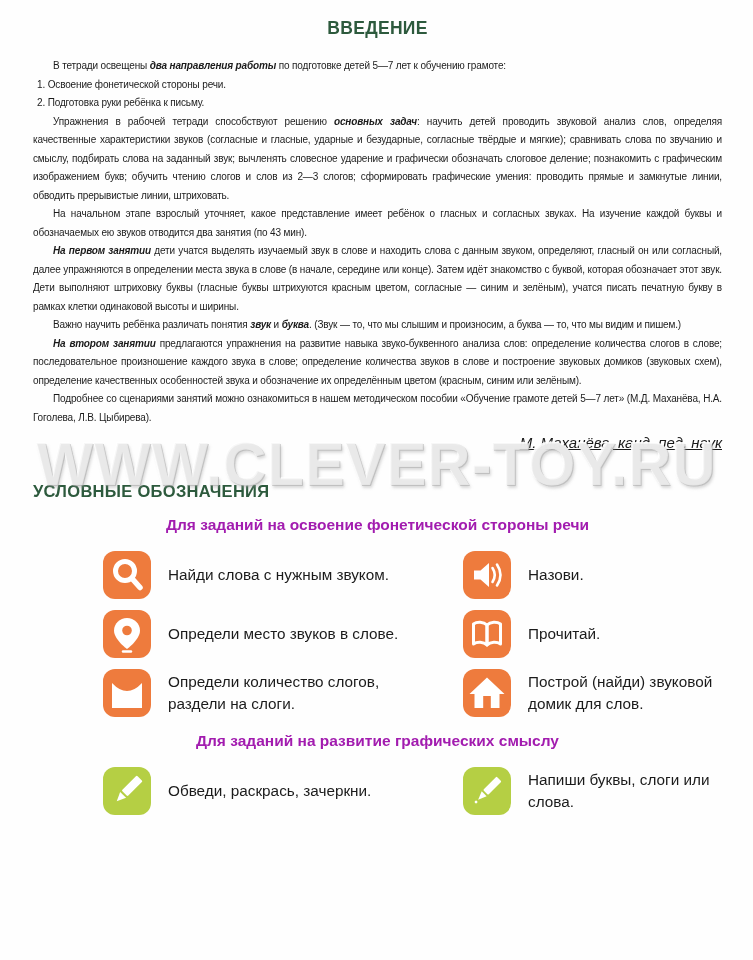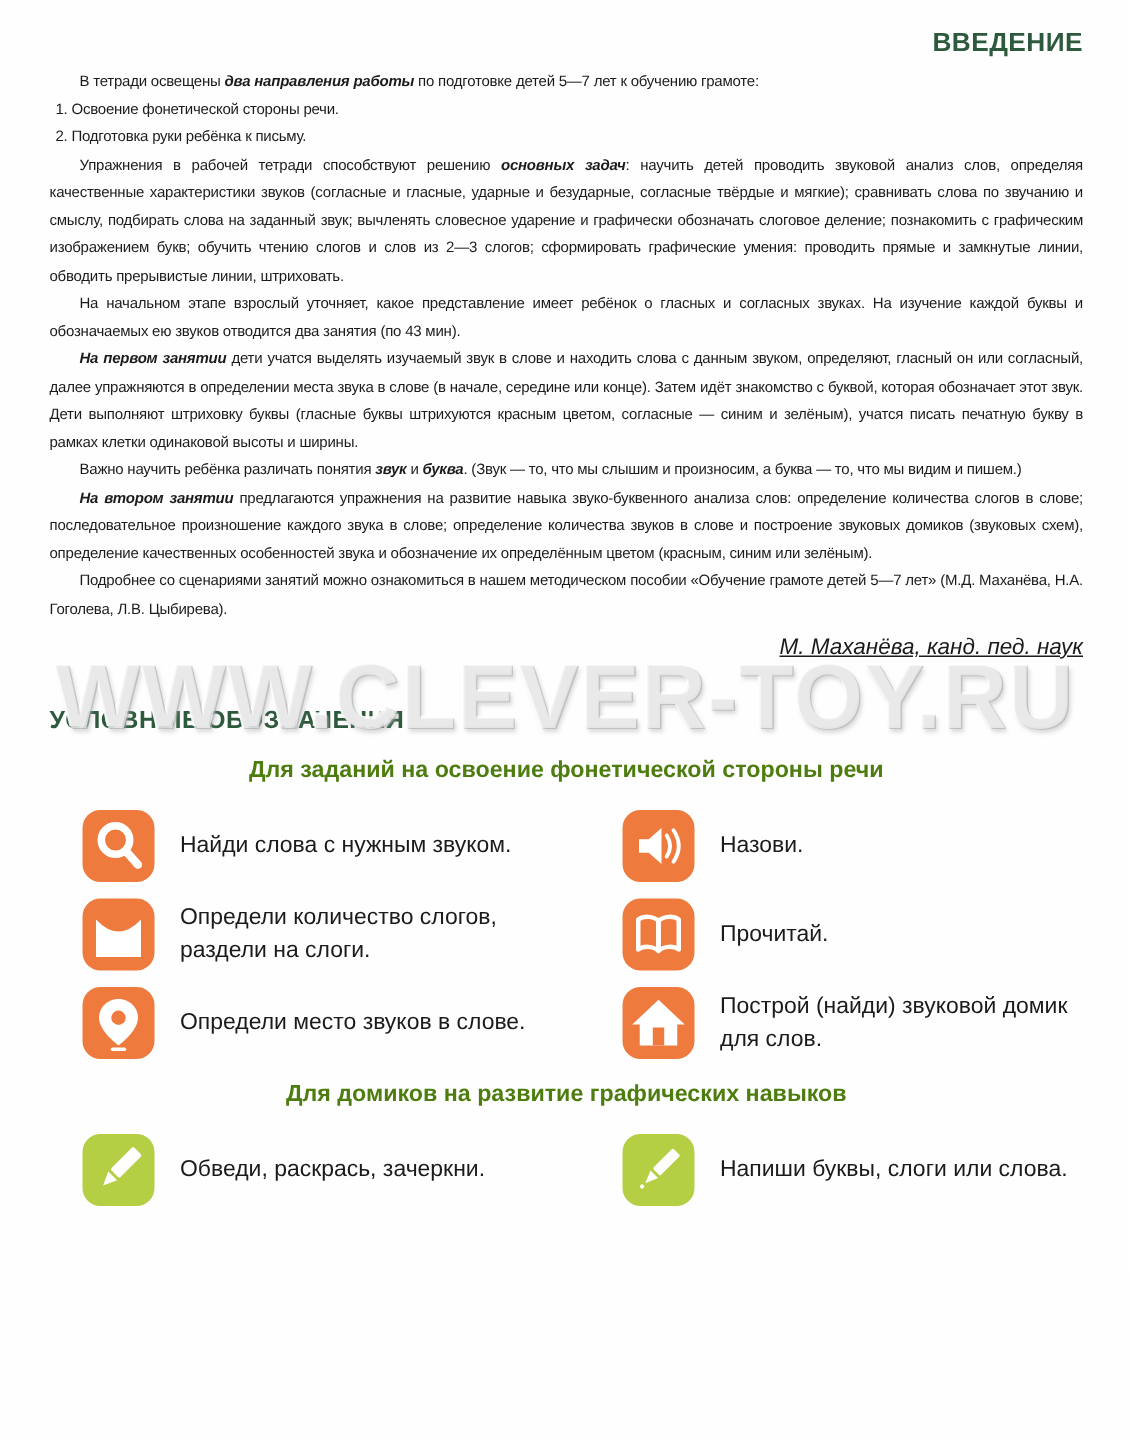--- a/index.html
+++ b/index.html
@@ -13,22 +13,22 @@
     position:relative;
     width:753px;height:960px;
     background:#fefefe;
     font-family:"Liberation Sans", sans-serif;
     color:var(--text,#1b1b1b);
     box-sizing:border-box;
     padding:18px 31px 0 33px;
     overflow:hidden;
   }
   h1.page-title{
-    margin:0 0 7px 0;
-    text-align:right;
+    margin:0 0 18px 0;
+    text-align:center;
     font-size:17.5px;
     letter-spacing:.3px;
     color:var(--heading-green,#2d5a3d);
   }
   .text-block{width:689px;}
   p.para{
     margin:0;
     font-size:10px;
     line-height:18.5px;
     text-align:justify;
@@ -48,36 +48,37 @@
     margin:31px 0 0 0;
     text-align:left;
     font-size:16.5px;
     letter-spacing:.3px;
     color:var(--heading-green,#2d5a3d);
   }
   h3.section-title{
     margin:15px 0 17px 0;
     text-align:center;
     font-size:15.5px;
-    color:#4d7c0f;
+    color:#a21caf;
   }
   .legend-grid{
     display:grid;
     grid-template-columns:360px 1fr;
     grid-auto-flow:column;
     grid-template-rows:repeat(3,auto);
     row-gap:11px;
     margin-left:22px;
   }
   .legend-grid.single-row{grid-template-rows:repeat(1,auto);margin-top:2px;}
   .legend-item{
     display:flex;
     align-items:center;
     gap:17px;
     min-height:48px;
+    margin-left:48px;
   }
   .icon-badge{
     flex:none;
     width:48px;height:48px;
     border-radius:12px;
     display:flex;align-items:center;justify-content:center;
   }
   .icon-badge.orange{background:var(--phonetic-icon-bg,#ee7b3d);}
   .icon-badge.green{background:var(--graphic-icon-bg,#b5cf44);}
   .legend-label{
@@ -140,35 +141,35 @@
           <circle cx="22" cy="20" r="9.5" fill="none" stroke="#fff" stroke-width="5"></circle>
           <line x1="29" y1="27.5" x2="37" y2="36.5" stroke="#fff" stroke-width="5.5" stroke-linecap="round"></line>
         </svg>
       </span>
       <span class="legend-label">Найди слова с нужным звуком.</span>
     </div>
 
     <div class="legend-item">
       <span class="icon-badge orange">
         <svg width="48" height="48" viewBox="0 0 48 48">
-          <path d="M9 14 Q24 30 39 14 L39 39 L9 39 Z" fill="#fff"></path>
-        </svg>
-      </span>
-      <span class="legend-label narrow-left">Определи количество слогов, раздели на слоги.</span>
-    </div>
-
-    <div class="legend-item">
-      <span class="icon-badge orange">
-        <svg width="48" height="48" viewBox="0 0 48 48">
           <path d="M24 8c-7.2 0-13 5.6-13 12.5C11 29.5 24 39 24 39s13-9.5 13-18.5C37 13.6 31.2 8 24 8z" fill="#fff"></path>
           <circle cx="24" cy="20.5" r="4.8" style="fill:var(--phonetic-icon-bg,#ee7b3d)"></circle>
           <line x1="20" y1="41.5" x2="28" y2="41.5" stroke="#fff" stroke-width="2.4" stroke-linecap="round"></line>
         </svg>
       </span>
       <span class="legend-label">Определи место звуков в слове.</span>
+    </div>
+
+    <div class="legend-item">
+      <span class="icon-badge orange">
+        <svg width="48" height="48" viewBox="0 0 48 48">
+          <path d="M9 14 Q24 30 39 14 L39 39 L9 39 Z" fill="#fff"></path>
+        </svg>
+      </span>
+      <span class="legend-label narrow-left">Определи количество слогов, раздели на слоги.</span>
     </div>
 
     <div class="legend-item">
       <span class="icon-badge orange">
         <svg width="48" height="48" viewBox="0 0 48 48">
           <path d="M11 19.5 h6.5 l8.5-7.5 v24 l-8.5-7.5 H11 z" fill="#fff"></path>
           <path d="M29.5 17 q4.5 7 0 14" fill="none" stroke="#fff" stroke-width="2.6" stroke-linecap="round"></path>
           <path d="M34 13.5 q7 10.5 0 21" fill="none" stroke="#fff" stroke-width="2.6" stroke-linecap="round"></path>
         </svg>
       </span>
@@ -192,21 +193,21 @@
         <svg width="48" height="48" viewBox="0 0 48 48">
           <path d="M24 8.5 L41.5 25 L36.5 25 L36.5 39 L11.5 39 L11.5 25 L6.5 25 Z" fill="#fff"></path>
           <rect x="20.2" y="27" width="7.6" height="12" style="fill:var(--phonetic-icon-bg,#ee7b3d)"></rect>
         </svg>
       </span>
       <span class="legend-label narrow-right">Построй (найди) звуковой домик для слов.</span>
     </div>
 
   </div>
 
-  <h3 class="section-title">Для домиков на развитие графических навыков</h3>
+  <h3 class="section-title">Для заданий на развитие графических смыслу</h3>
 
   <div class="legend-grid single-row">
 
     <div class="legend-item">
       <span class="icon-badge green">
         <svg width="48" height="48" viewBox="0 0 48 48">
           <g transform="rotate(45 24 24)" fill="#fff">
             <rect x="19.8" y="6" width="8.4" height="21.5" rx="1.2"></rect>
             <path d="M19.8 29.5 h8.4 l-4.2 9 z"></path>
           </g>

